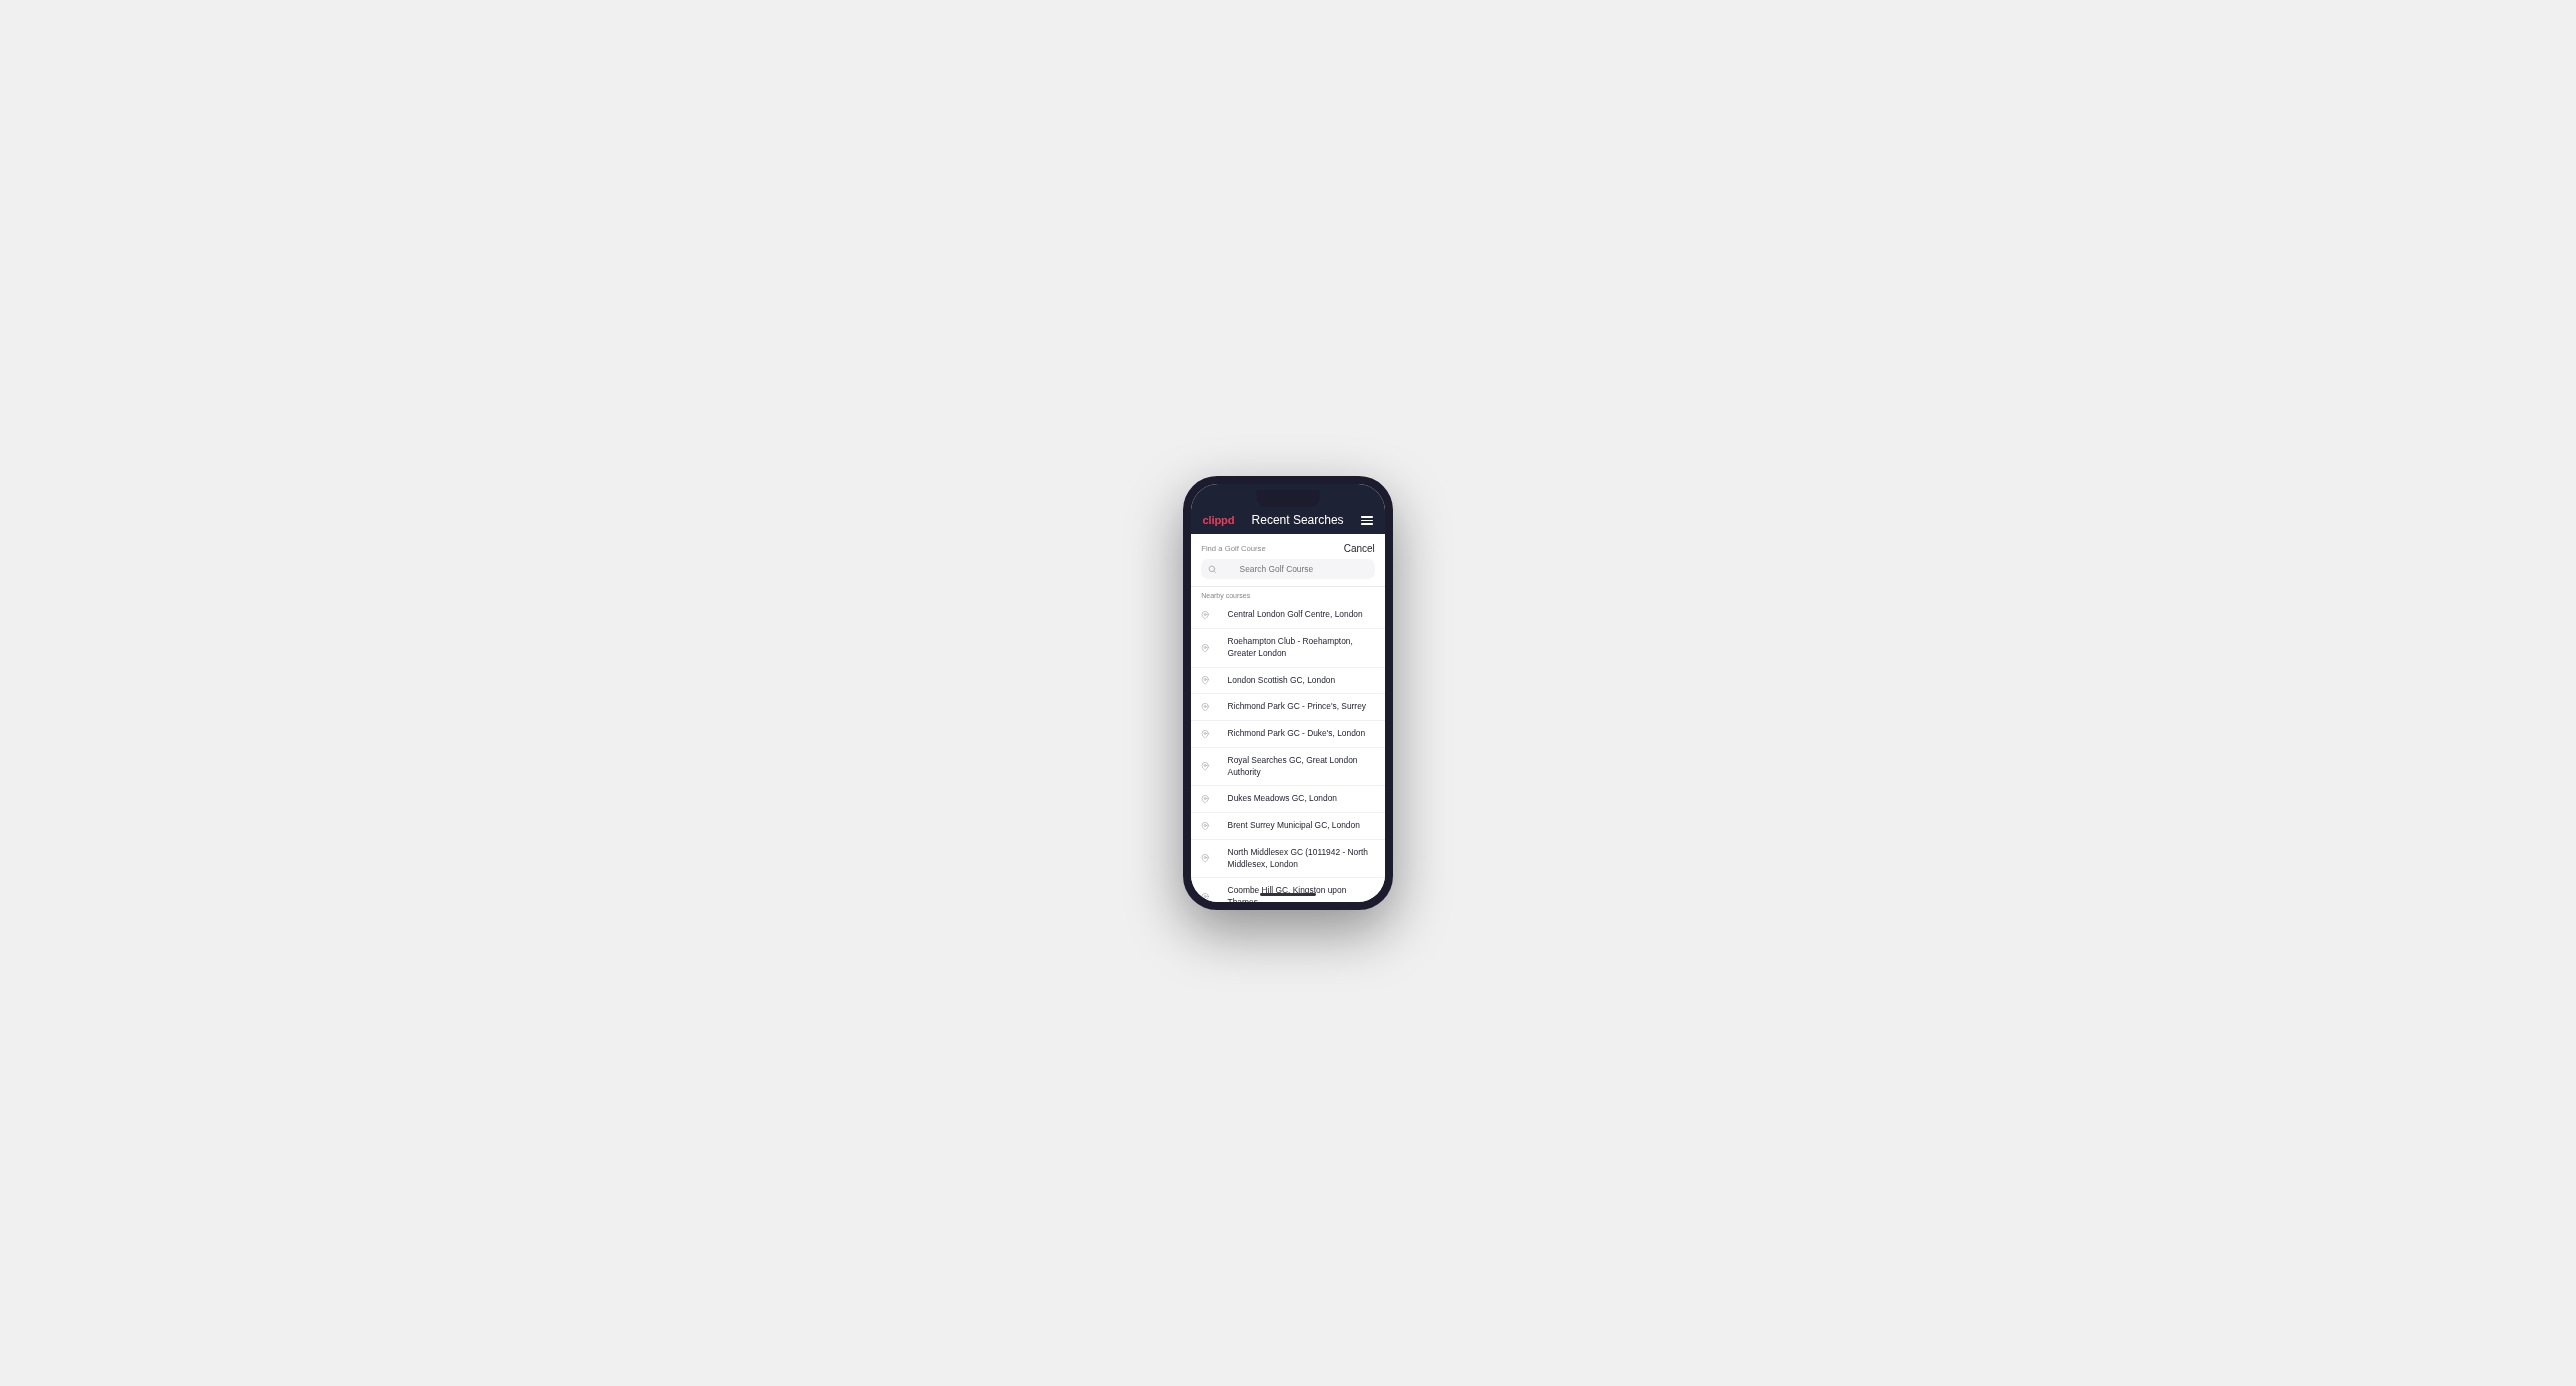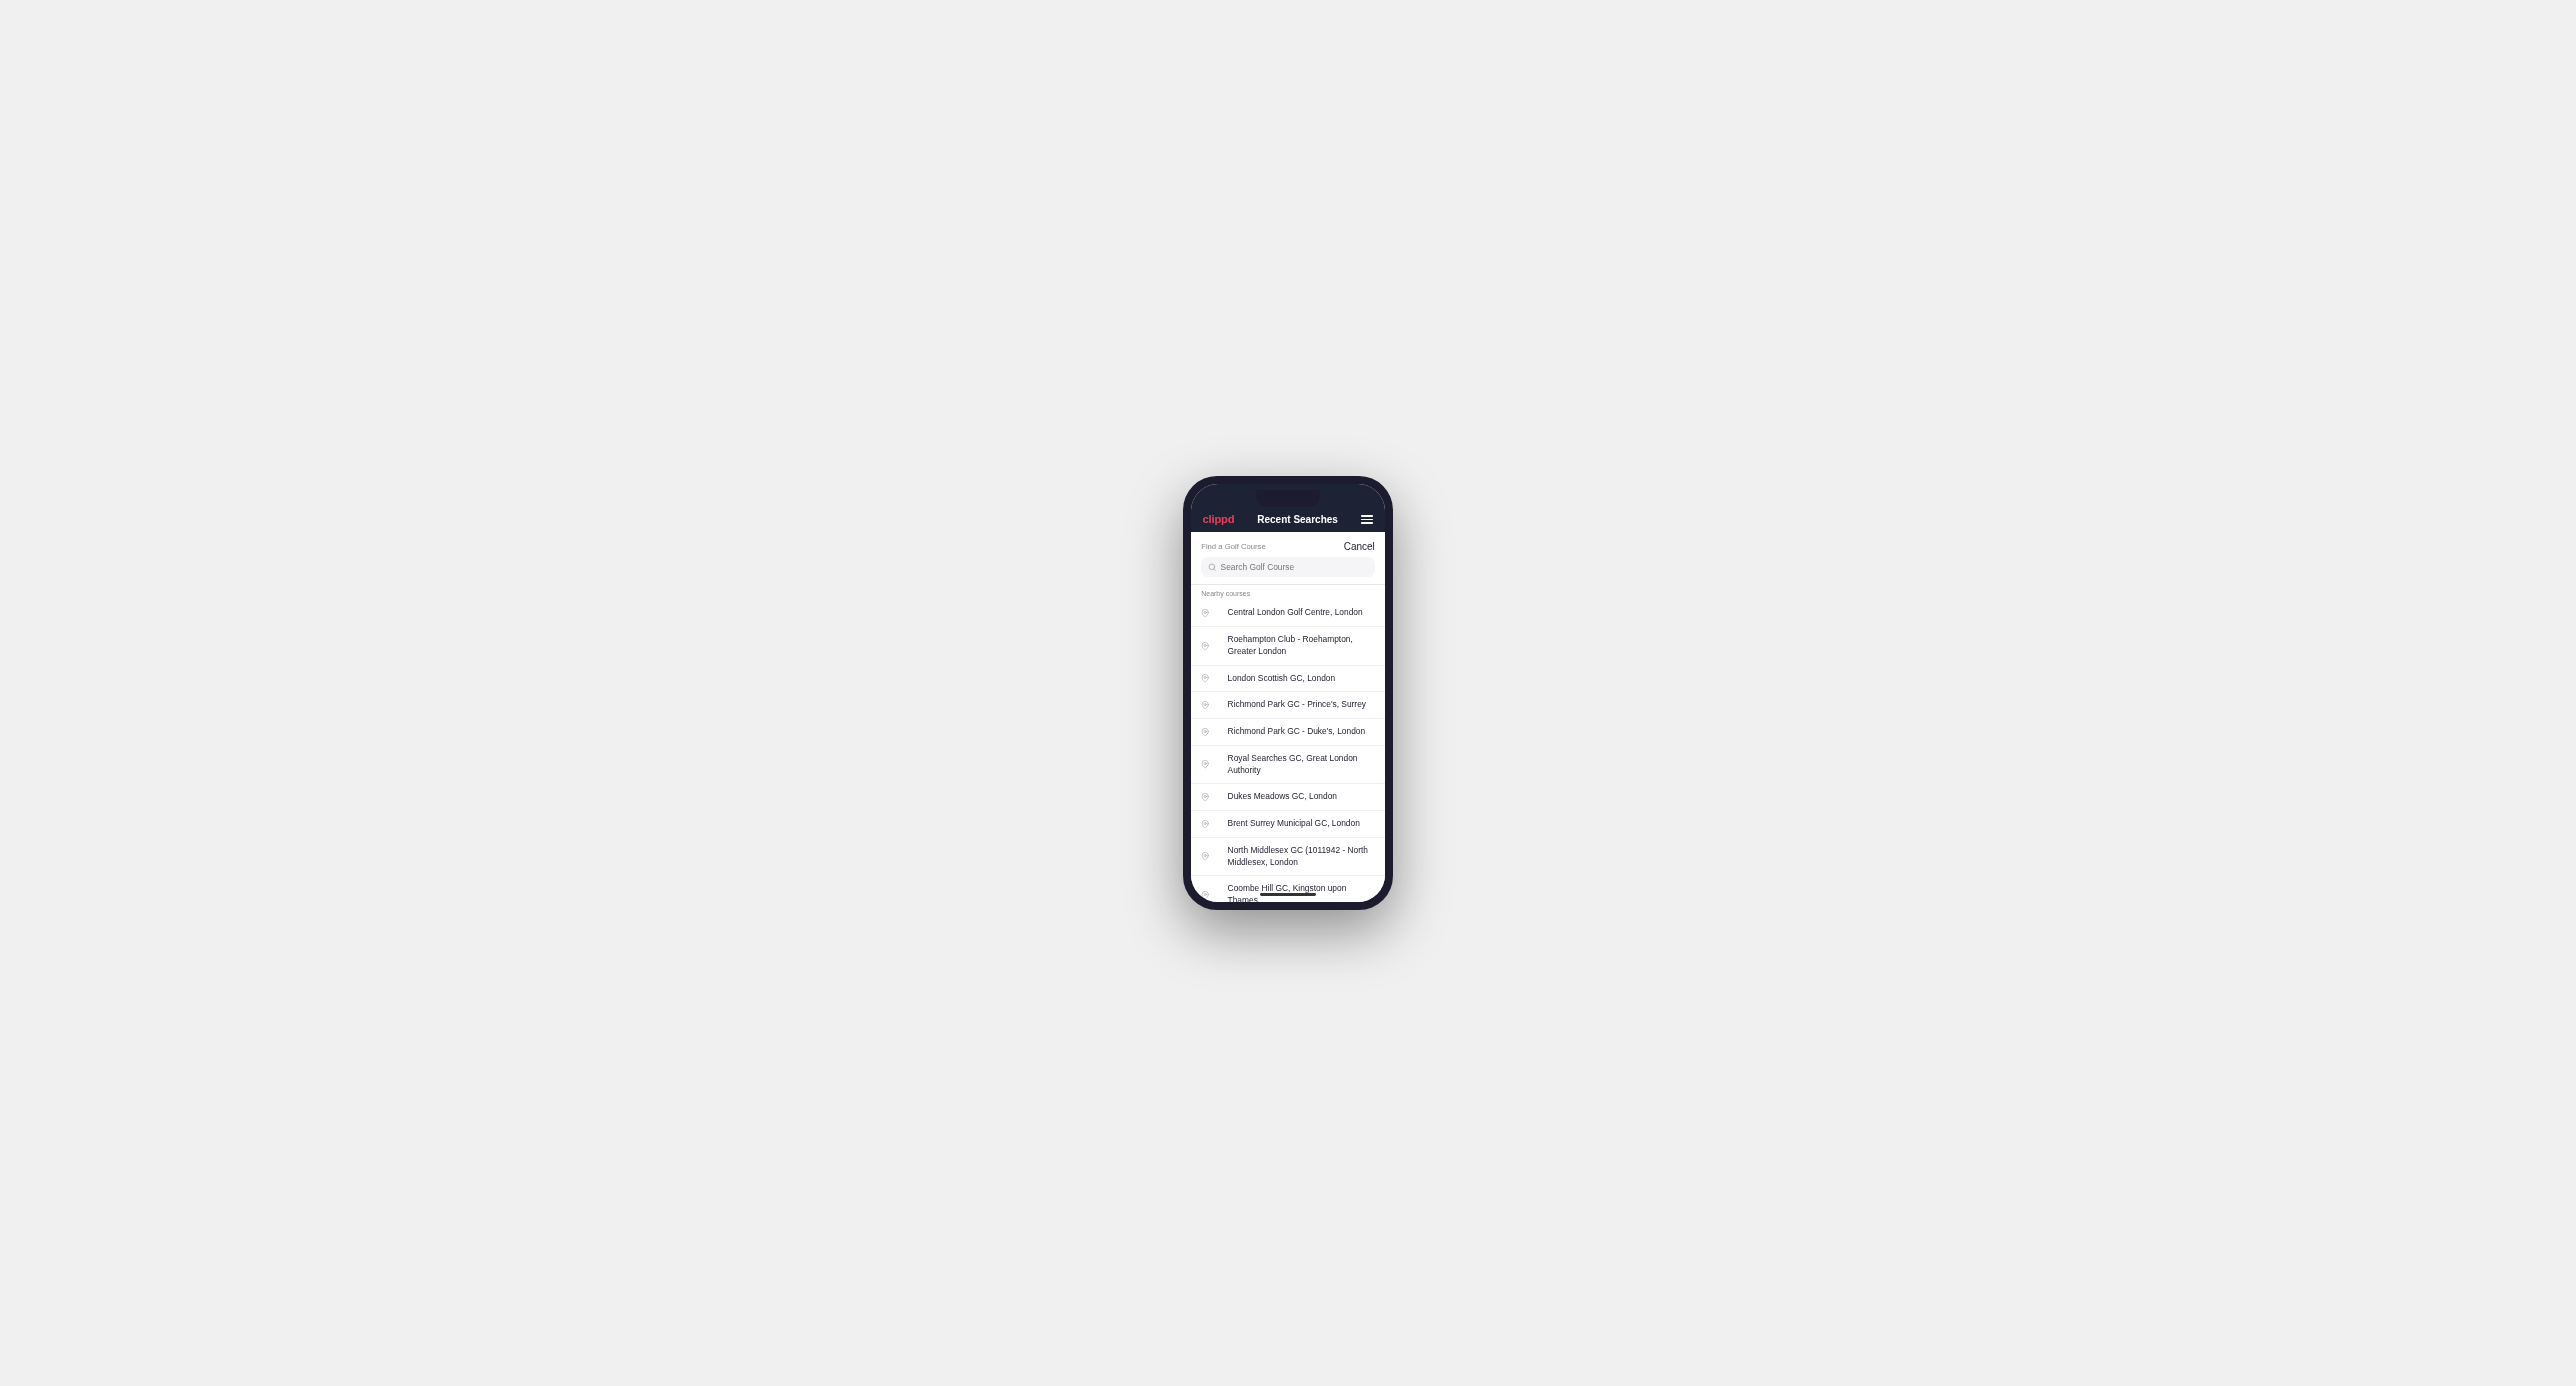--- a/index.html
+++ b/index.html
@@ -75,22 +75,22 @@
 
     .app-logo {
       color: #e83e5a;
       font-size: 11.2px;
       font-weight: 700;
       letter-spacing: -0.2px;
     }
 
     .header-title {
       color: #ffffff;
-      font-size: 10px;
-      font-weight: 700;
+      font-size: 12px;
+      font-weight: 400;
     }
 
     .hamburger-icon {
       display: flex;
       flex-direction: column;
       gap: 2.1px;
       cursor: pointer;
     }
 
     .hamburger-icon span {
@@ -127,21 +127,21 @@
       cursor: pointer;
     }
 
     .search-box {
       margin: 0 9.8px 7px;
       display: flex;
       align-items: center;
       background: #f5f5f7;
       border-radius: 7px;
       padding: 4.9px 7px;
-      gap: 4px;
+      gap: 23px;
     }
 
     .search-icon-svg {
       color: #aaa;
       flex-shrink: 0;
     }
 
     .search-input {
       border: none;
       background: transparent;

